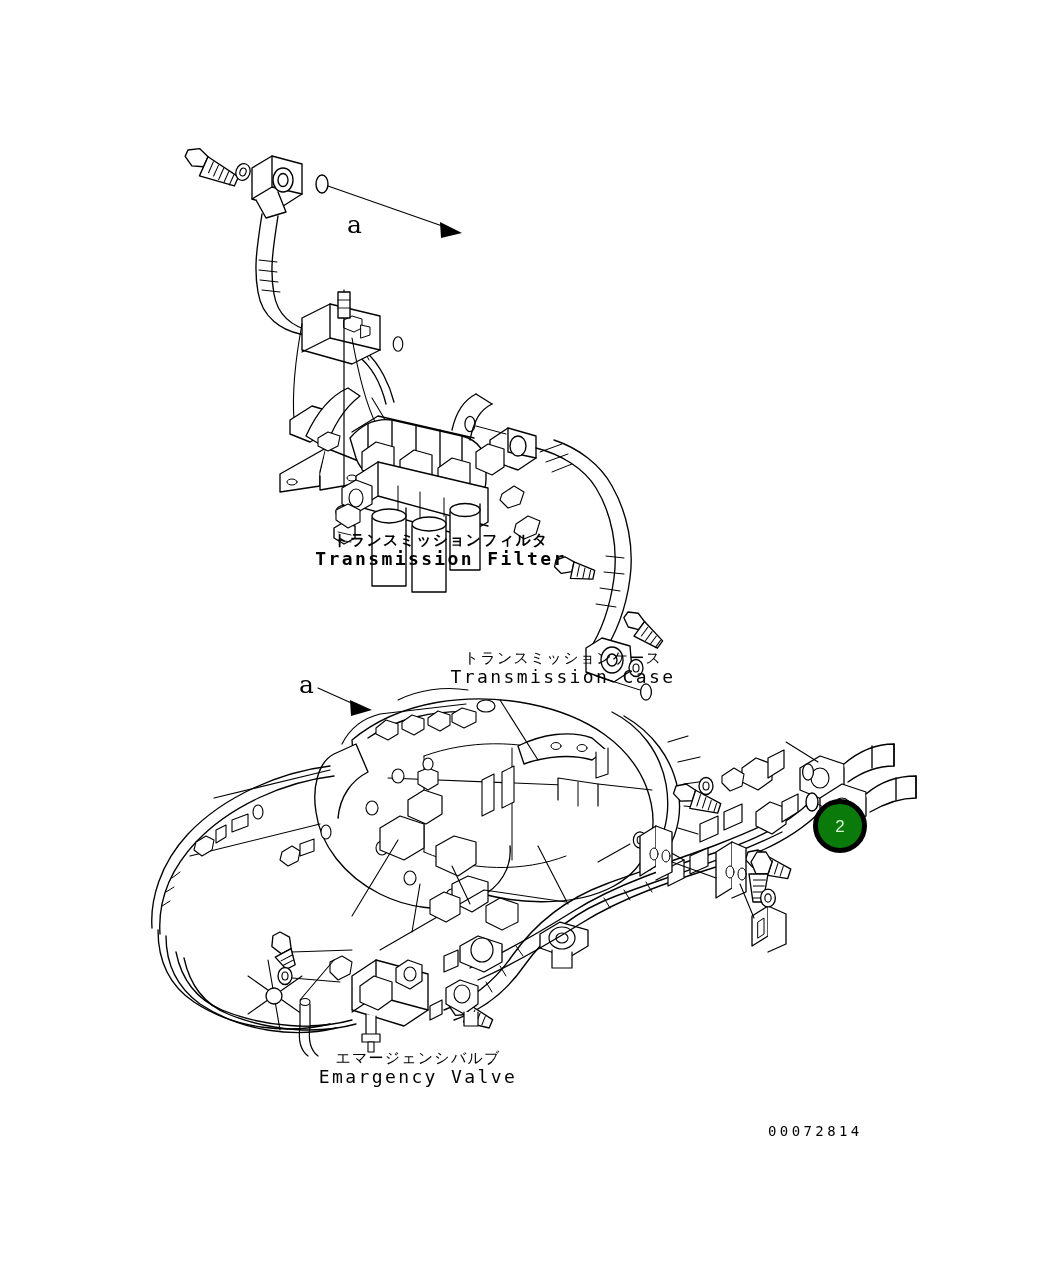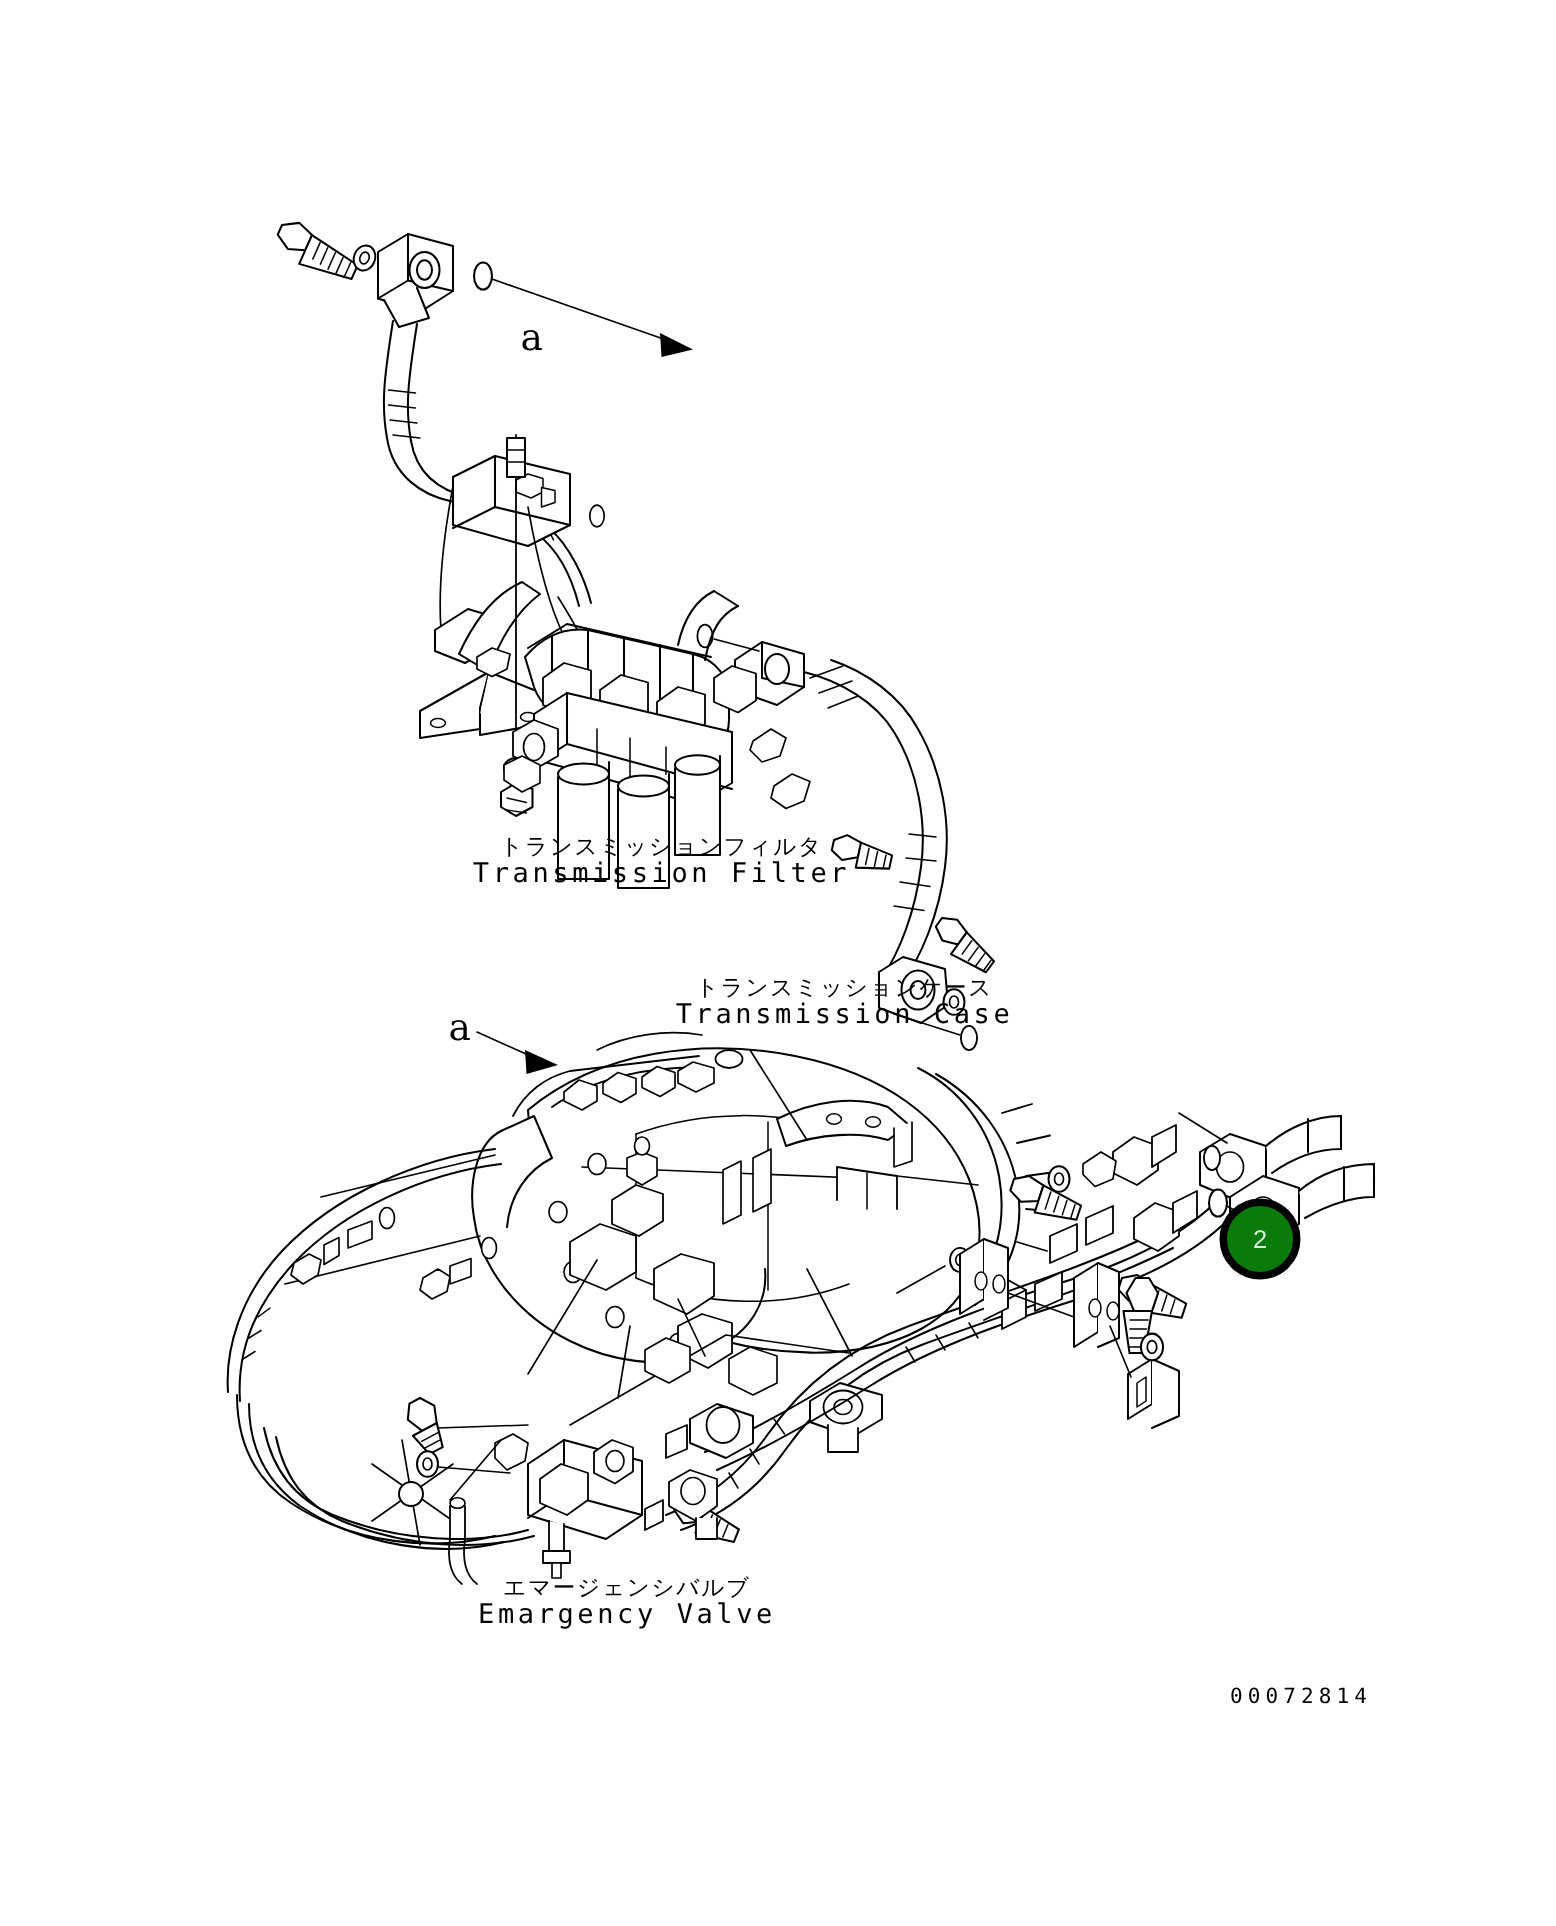--- a/index.html
+++ b/index.html
@@ -433,21 +433,21 @@
         <path d="M598,784 L652,790" stroke-width="1.1"></path>
 
         <path d="M446,988 l14,-8 l18,6 l0,18 l-14,10 l-18,-10 Z" fill="#fff" stroke-width="1.2"></path>
         <ellipse cx="462" cy="994" rx="8" ry="9" fill="#fff" stroke-width="1.1"></ellipse>
         <path d="M430,1006 l12,-6 l0,14 l-12,6 Z" fill="#fff" stroke-width="1.2"></path>
         <path d="M464,1012 l0,14 l14,0 l0,-14" fill="#fff" stroke-width="1.2"></path>
       </g>
     </g>
   </svg>
 
-  <div class="label-block" style="left:256px; top:556px; width:370px;">
+  <div class="label-block" style="left:256px; top:532px; width:370px;font-weight:bold;">
     <div class="label-jp">トランスミッションフィルタ</div>
     <div class="label-en">Transmission Filter</div>
   </div>
 
   <div class="label-block" style="left:378px; top:650px; width:370px;">
     <div class="label-jp">トランスミッションケース</div>
     <div class="label-en">Transmission Case</div>
   </div>
 
   <div class="label-block" style="left:233px; top:1050px; width:370px;">
@@ -456,15 +456,15 @@
   </div>
 
   <div class="callout-letter" style="left:347px; top:212px;">a</div>
 
   <div class="callout-letter" style="left:299px; top:672px;">a</div>
 
   <div class="ref-marker" style="left:813px; top:799px;">
     <span>2</span>
   </div>
 
-  <div class="figure-number" style="left:820px; top:1123px;">00072814</div>
+  <div class="figure-number" style="left:768px; top:1123px;">00072814</div>
 
 </div>
 
 </body></html>

